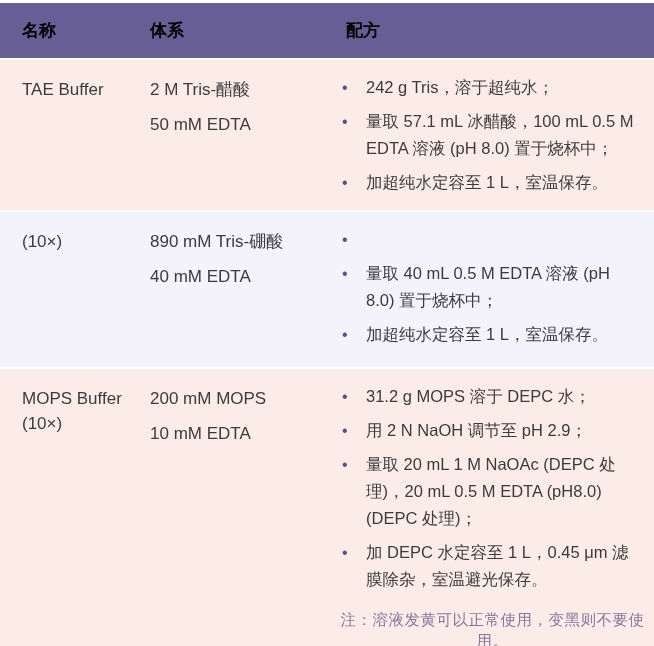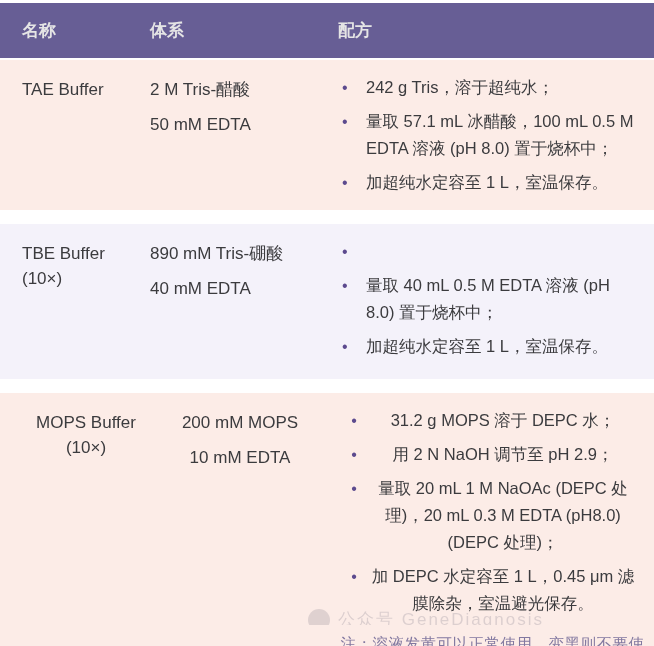--- a/index.html
+++ b/index.html
@@ -20,34 +20,34 @@
   .grid-row {
     display: grid;
     grid-template-columns: 150px 180px 1fr;
     box-sizing: border-box;
   }
   
   .header-row {
     height: 55px;
     background: #675e95;
     align-items: center;
-    color: #e5e5e5;
+    color: #000000;
     font-size: 17px;
     font-weight: bold;
     margin-bottom: 2px;
   }
   .hdr-name { padding-left: 22px; }
-  .hdr-recipe { padding-left: 8px; }
-  
-  .row { margin-bottom: 14px; }
+  .hdr-recipe { padding-left: 8px; margin-left: 8px; }
+  
+  .row { margin-bottom: 2px; }
   .row.pink { background: #fcece7; }
   .row.lav  { background: #f4f2fa; }
   #rows .row:nth-child(1) { min-height: 150px; }
   #rows .row:nth-child(2) { min-height: 155px; }
-  #rows .row:nth-child(3) { min-height: 232px; margin-bottom: 0; text-align: center; }
+  #rows .row:nth-child(3) { min-height: 232px; margin-bottom: 0; }
   .name-cell {
     padding: 17px 0 0 22px;
     font-size: 17px;
     color: #3b3b3e;
     line-height: 25px;
   }
   .system-cell {
     padding-top: 17px;
     font-size: 17px;
     color: #3b3b3e;
@@ -141,21 +141,20 @@
             <li>
               <span class="bullet">•</span>
               <span class="recipe-text">加超纯水定容至 1 L，室温保存。</span>
             </li>
           </ul>
     </div>
   </div>
 
   <div class="grid-row row lav">
     <div class="name-cell">
-          <div>TBE Buffer</div>
           <div>(10×)</div>
         </div>
     <div class="system-cell">
           <div class="sys-line">890 mM Tris-硼酸</div>
           <div class="sys-line">40 mM EDTA</div>
         </div>
     <div class="recipe-cell">
       <ul class="recipe-list">
             <li>
               <span class="bullet">•</span>
@@ -186,21 +185,21 @@
             <li>
               <span class="bullet">•</span>
               <span class="recipe-text">31.2 g MOPS 溶于 DEPC 水；</span>
             </li>
             <li>
               <span class="bullet">•</span>
               <span class="recipe-text">用 2 N NaOH 调节至 pH 2.9；</span>
             </li>
             <li>
               <span class="bullet">•</span>
-              <span class="recipe-text">量取 20 mL 1 M NaOAc (DEPC 处理)，20 mL 0.3  M EDTA (pH8.0) (DEPC 处理)；</span>
+              <span class="recipe-text">量取 20 mL 1 M NaOAc (DEPC 处理)，20 mL 0.5  M EDTA (pH8.0) (DEPC 处理)；</span>
             </li>
             <li>
               <span class="bullet">•</span>
               <span class="recipe-text">加 DEPC 水定容至 1 L，0.45 μm 滤膜除杂，室温避光保存。</span>
             </li>
           </ul>
     </div>
   </div>
 </div>
 

